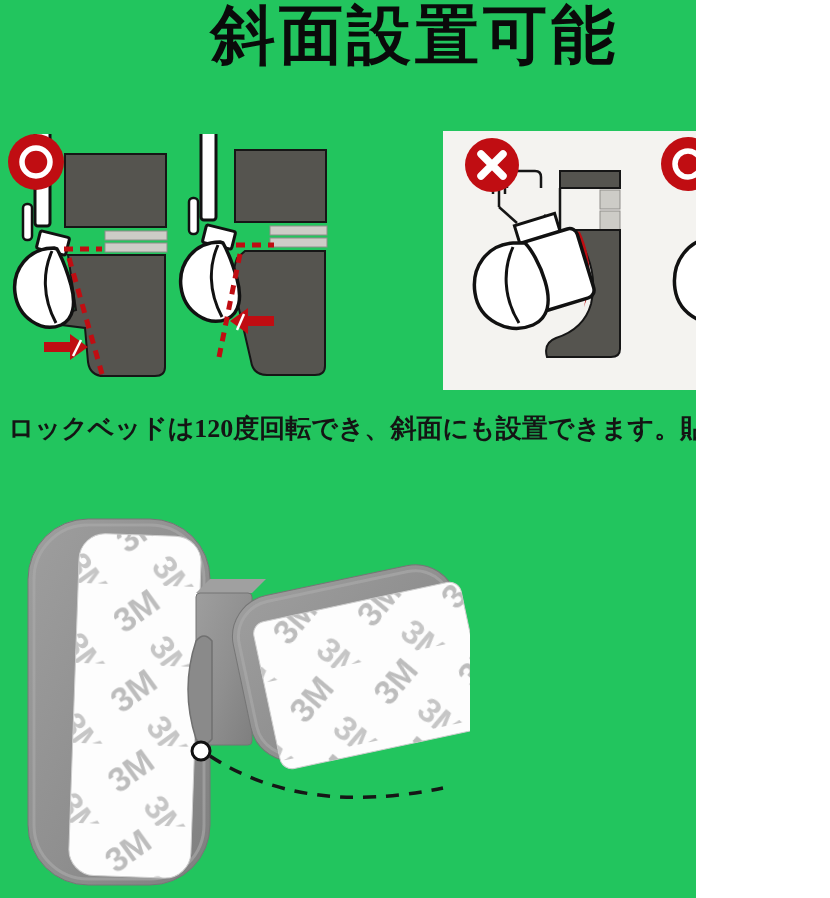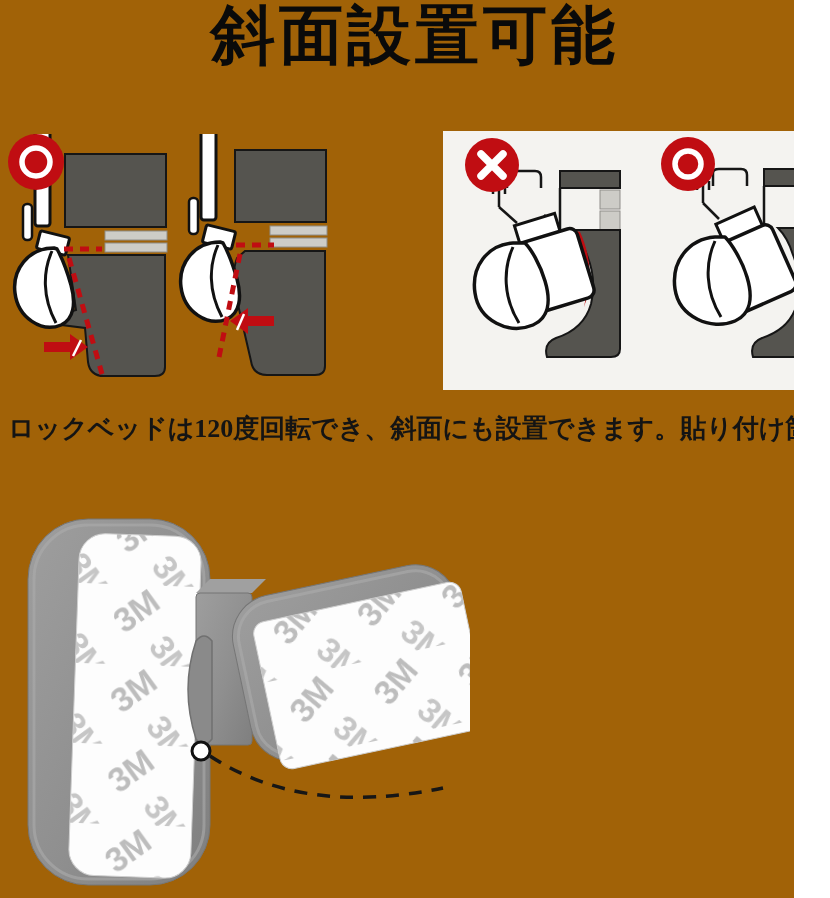--- a/index.html
+++ b/index.html
@@ -1,17 +1,17 @@
 <!DOCTYPE html>
 <html><head>
 <meta charset="utf-8">
 <style>
   html,body{margin:0;padding:0;background:#ffffff;}
   .canvas{
-    position:relative;width:794px;height:898px;background:#a16207;overflow:hidden;
+    position:relative;width:696px;height:898px;background:#22c55e;overflow:hidden;
     font-family:"Liberation Serif","DejaVu Serif",serif;color:#111;
   }
   .title{
     position:absolute;top:-8px;left:0;width:830px;text-align:center;
     font-size:64px;font-weight:900;letter-spacing:4px;color:#0a0a0a;
   }
   .dg{position:absolute;}
   .panel{position:absolute;left:443px;top:131px;width:390px;height:259px;background:#f4f3f0;}
   .intro{
     position:absolute;left:8px;top:410px;width:820px;

